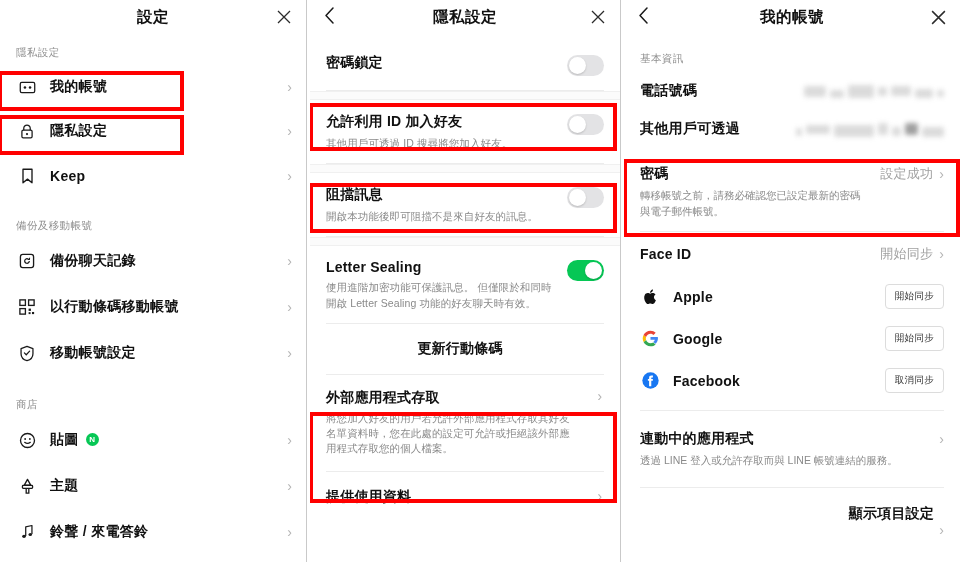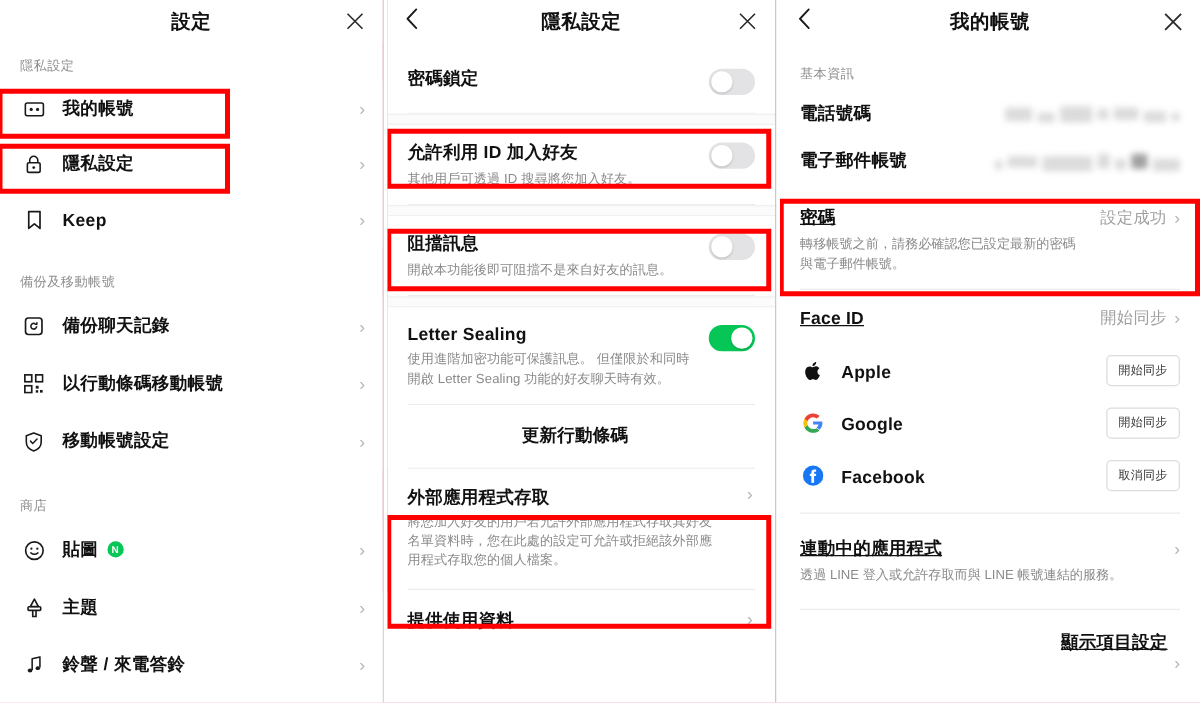--- a/index.html
+++ b/index.html
@@ -94,21 +94,21 @@
     display: flex; align-items: center; min-height: 38px; padding: 0 16px;
   }
   .p3-k { font-size: 14px; font-weight: bold; color: #111; letter-spacing: .3px; }
   .p3-v-blur { flex: 1 1 auto; margin-left: 14px; height: 17px; position: relative; }
   .blurwrap { position: absolute; right: 0; top: 0; height: 100%; display: flex; align-items: center; gap: 4px; }
   .blk { background: #d9d9d9; border-radius: 2px; filter: blur(2.4px); opacity:.95;}
   .p3-row {
     padding: 0 16px; background: #fff;
   }
   .p3-row-inner { display: flex; align-items: flex-start; padding: 11px 0 11px 0; }
-  .p3-title { font-size: 14px; font-weight: bold; color: #111; letter-spacing: .2px; text-decoration: underline; }
+  .p3-title { font-size: 14px; font-weight: bold; color: #111; letter-spacing: .2px; }
   .p3-sub { font-size: 10.5px; color: #8a8a8a; margin-top: 5px; line-height: 1.5; }
   .p3-right { display: flex; align-items: center; flex: none; margin-left: auto; padding-left: 8px;}
   .p3-status { font-size: 13px; color: #a0a0a0; letter-spacing: .3px; }
 
   .svc-row { display: flex; align-items: center; min-height: 42px; padding: 0 16px; }
   .svc-ic { width: 20px; height: 20px; flex:none; margin-right: 13px; display:flex; align-items:center; justify-content:center; }
   .svc-name { font-size: 14px; font-weight: bold; color: #111; letter-spacing: .2px; }
   .svc-btn {
     margin-left: auto; border: 1px solid #dcdcdc; border-radius: 4px;
     font-size: 9.5px; color: #333; padding: 5px 9px; background: #fff; white-space: nowrap;
@@ -399,21 +399,21 @@
           <span class="blk" style="width:26px;height:13px;"></span>
           <span class="blk" style="width:9px;height:9px;"></span>
           <span class="blk" style="width:20px;height:10px;"></span>
           <span class="blk" style="width:18px;height:9px;margin-top:5px;"></span>
           <span class="blk" style="width:7px;height:7px;margin-top:4px;"></span>
         </span>
       </span>
     </div>
 
     <div class="p3-kv">
-      <span class="p3-k">電子郵件帳號</span>
+      <span class="p3-k">其他用戶可透過</span>
       <span class="p3-v-blur">
         <span class="blurwrap">
           <span class="blk" style="width:6px;height:8px;margin-top:6px;"></span>
           <span class="blk" style="width:24px;height:9px;"></span>
           <span class="blk" style="width:40px;height:12px;margin-top:4px;"></span>
           <span class="blk" style="width:10px;height:12px;"></span>
           <span class="blk" style="width:9px;height:9px;margin-top:5px;"></span>
           <span class="blk" style="width:13px;height:12px;background:#9a9a9a;"></span>
           <span class="blk" style="width:22px;height:10px;margin-top:6px;"></span>
         </span>

